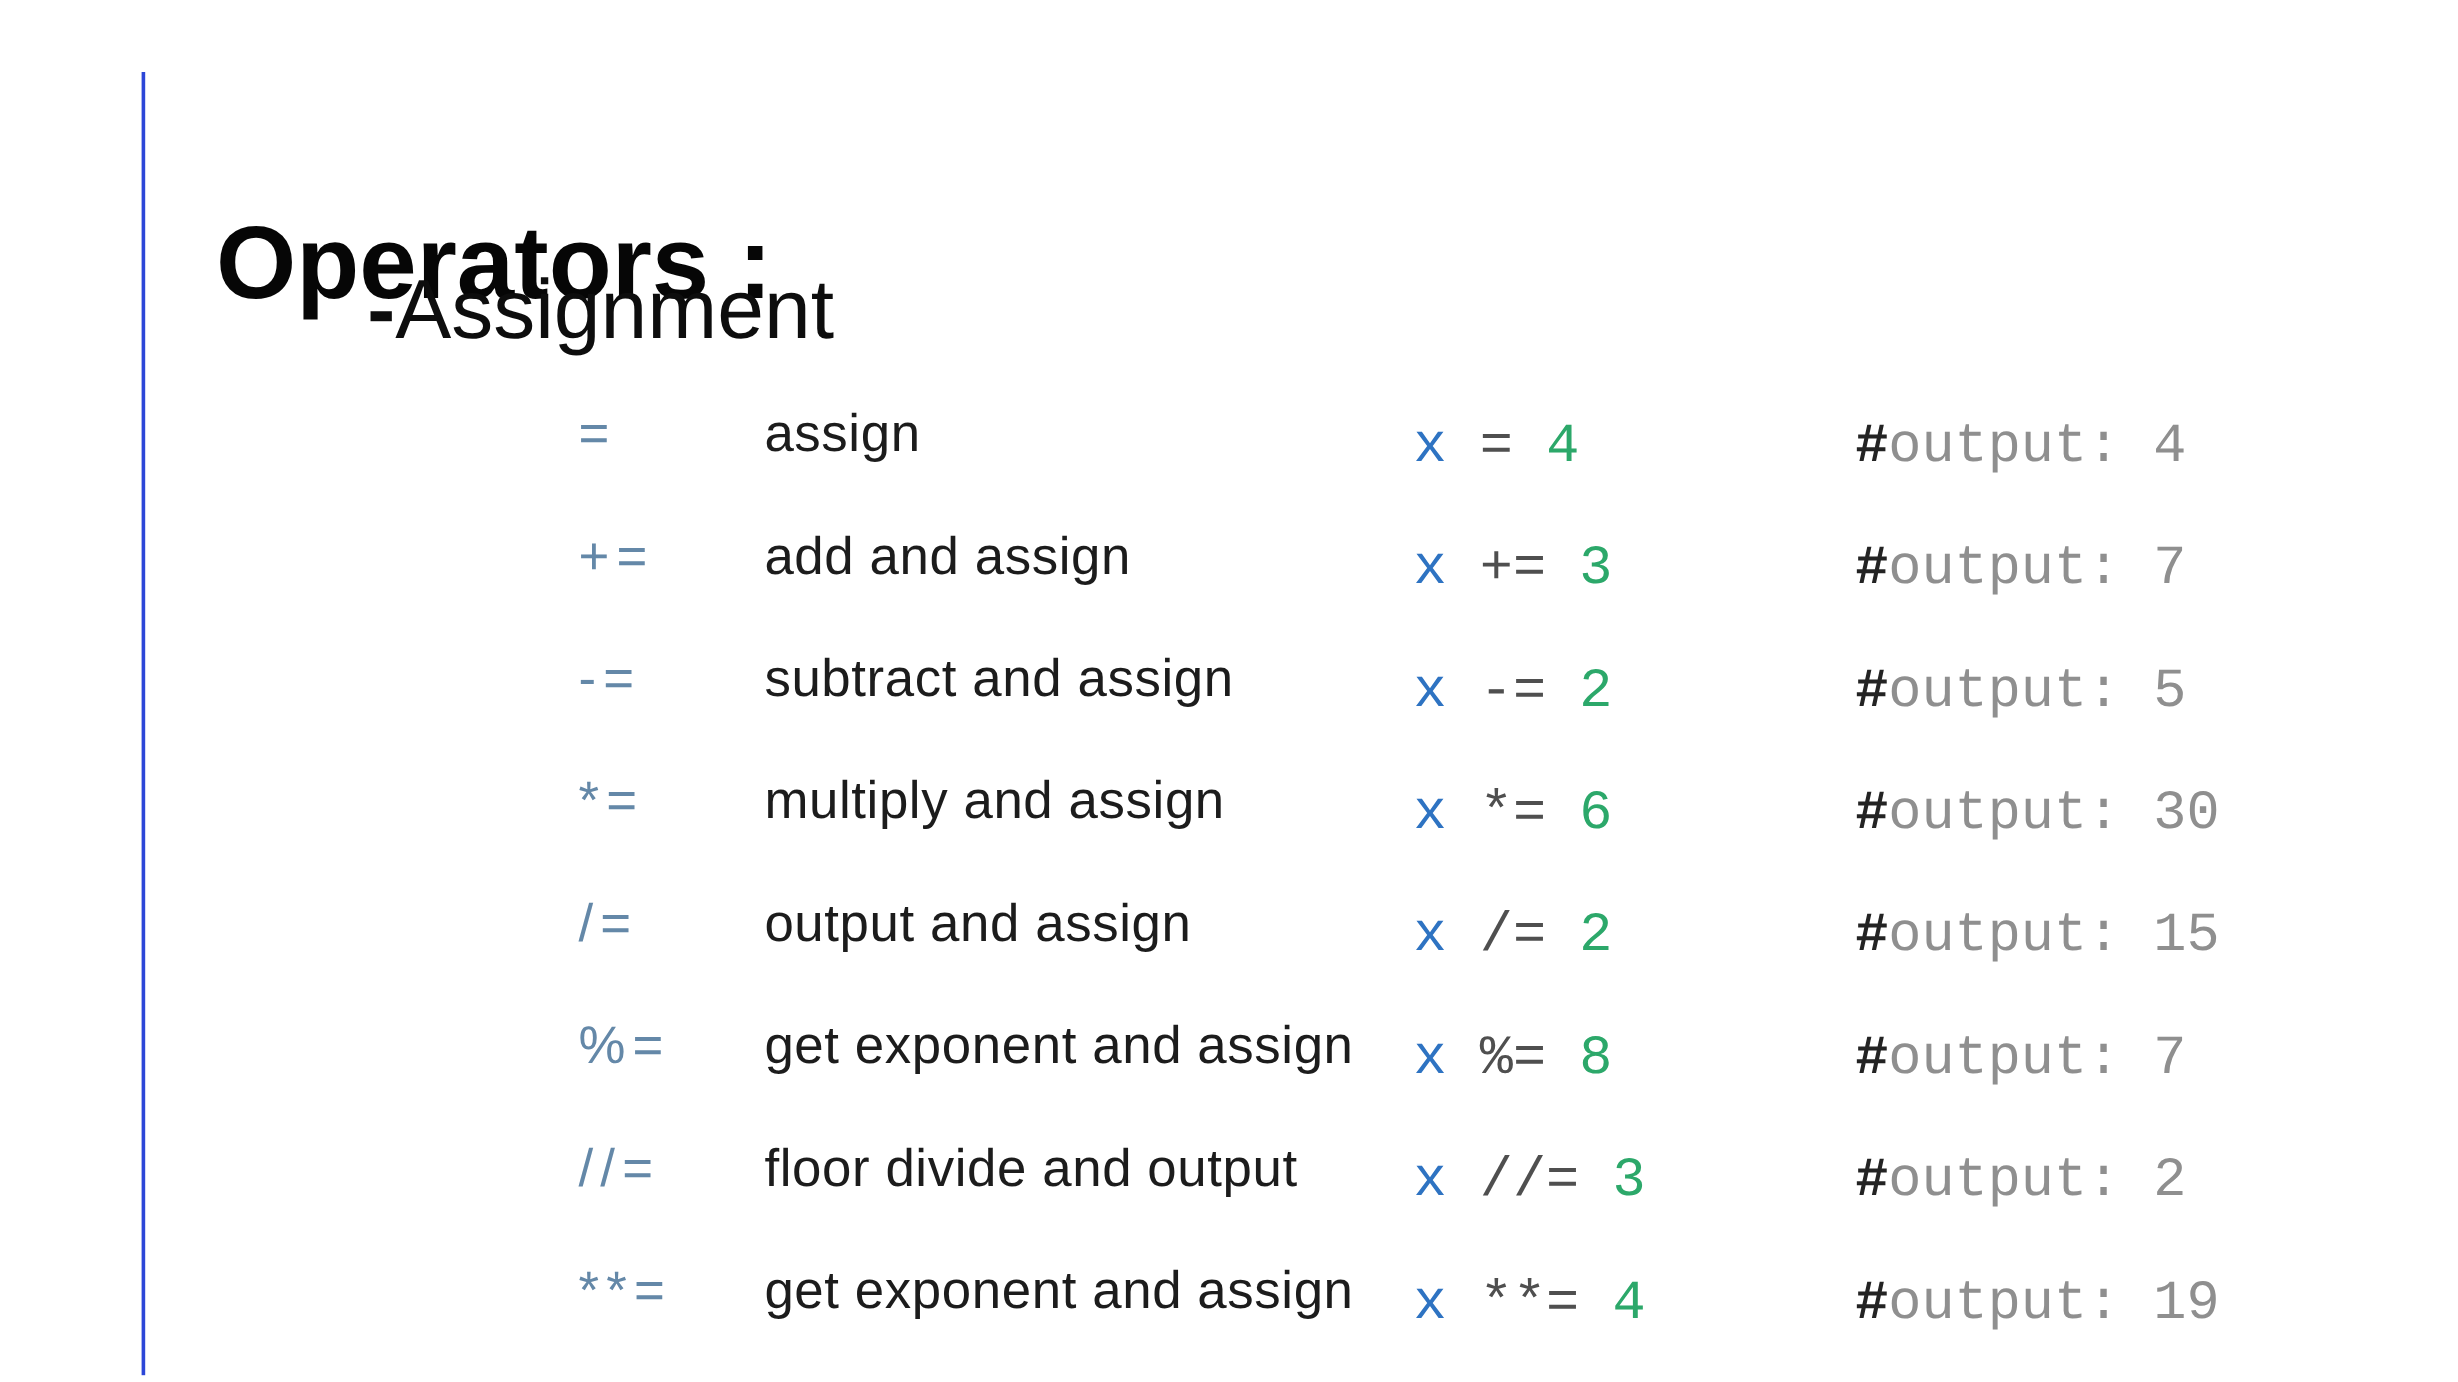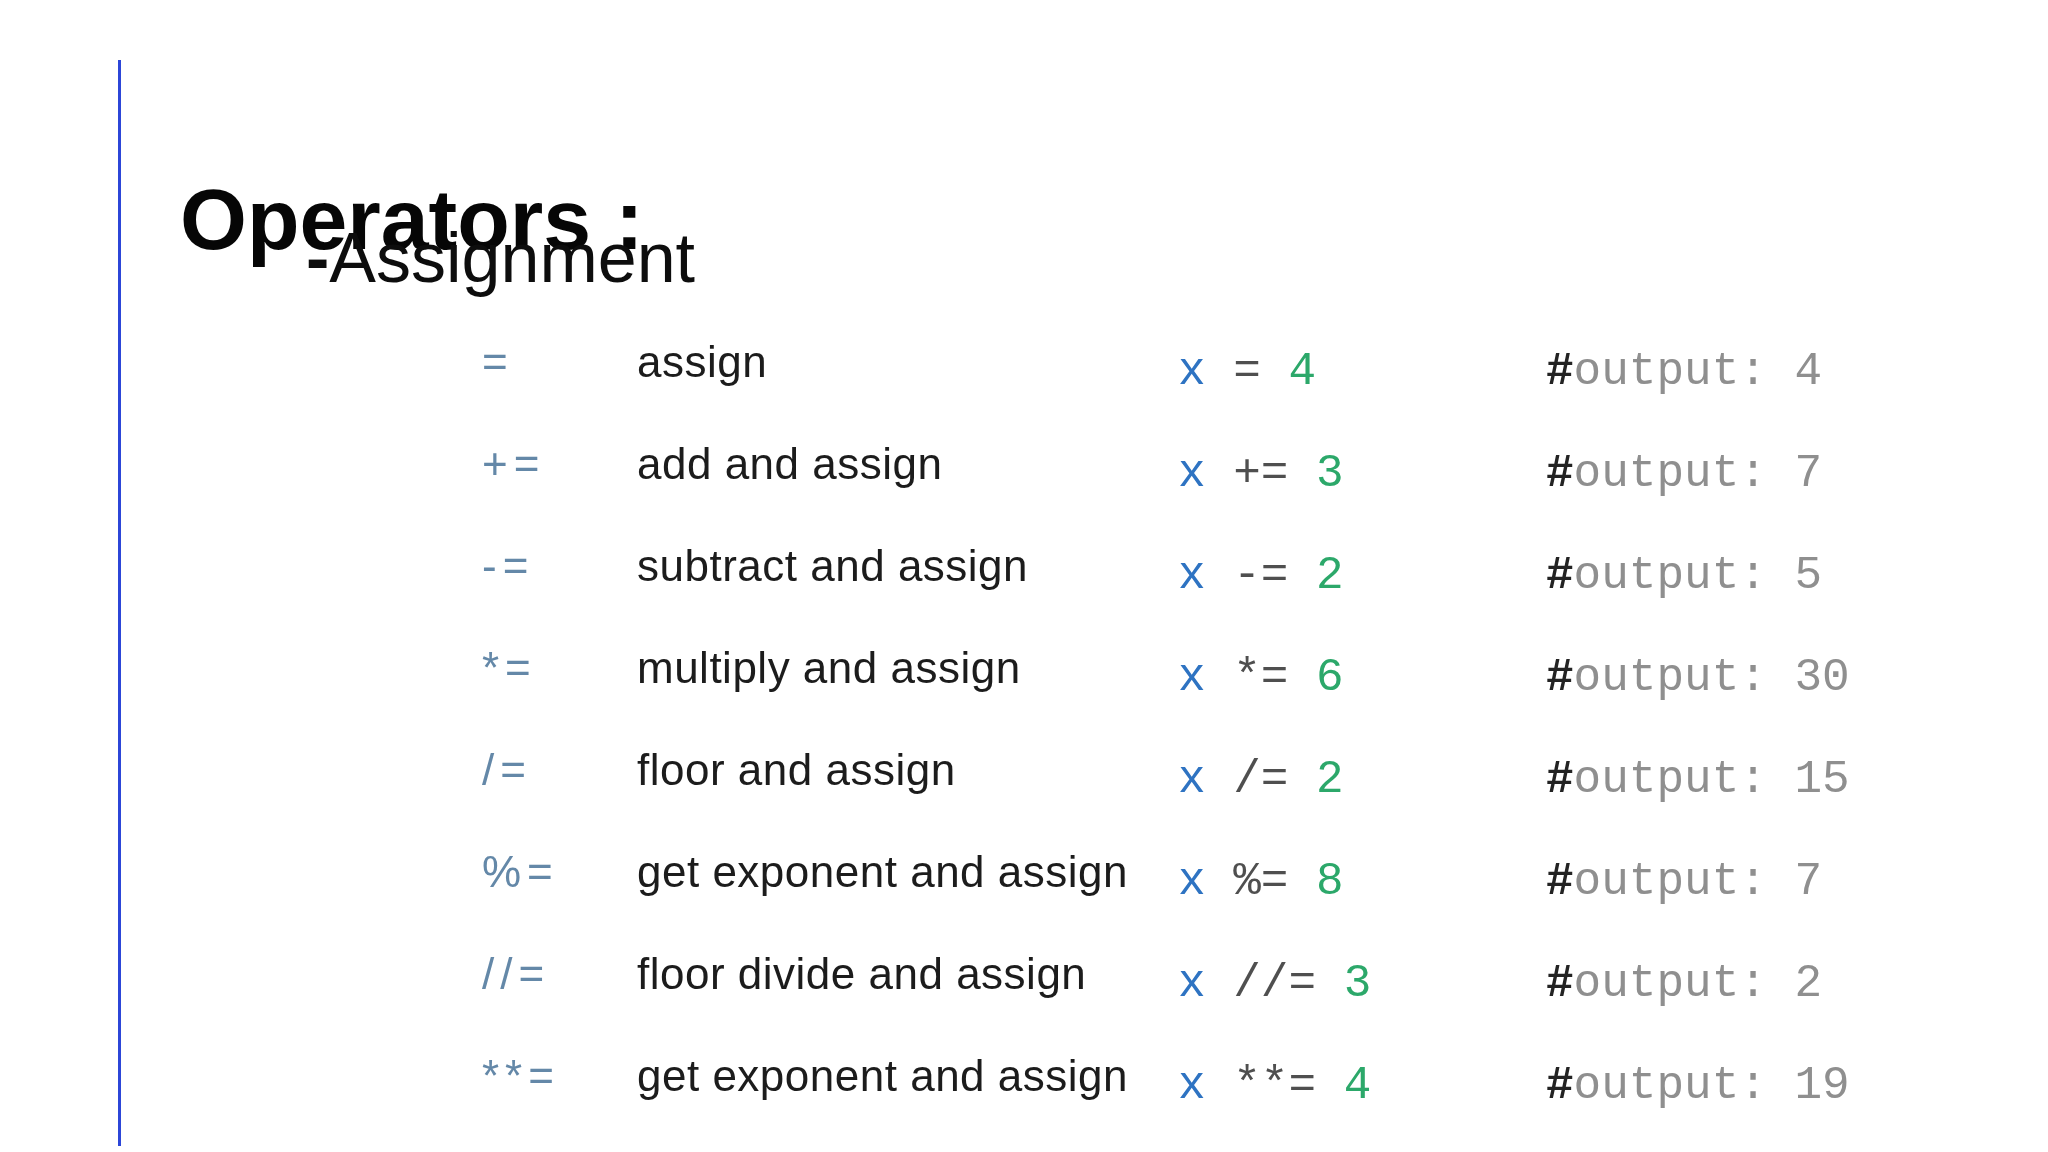--- a/index.html
+++ b/index.html
@@ -77,35 +77,35 @@
 
   <div class="op-row" style="top: 617px;">
     <span class="cell op-symbol">*=</span>
     <span class="cell op-desc">multiply and assign</span>
     <span class="cell op-code"><span class="code-var">x</span><span> </span><span class="code-op">*=</span><span> </span><span class="code-val">6</span></span>
     <span class="cell op-out"><span class="out-hash">#</span><span class="out-label">output:</span><span> </span><span class="out-val">30</span></span>
   </div>
 
   <div class="op-row" style="top: 719px;">
     <span class="cell op-symbol">/=</span>
-    <span class="cell op-desc">floor and assign</span>
+    <span class="cell op-desc">output and assign</span>
     <span class="cell op-code"><span class="code-var">x</span><span> </span><span class="code-op">/=</span><span> </span><span class="code-val">2</span></span>
     <span class="cell op-out"><span class="out-hash">#</span><span class="out-label">output:</span><span> </span><span class="out-val">15</span></span>
   </div>
 
   <div class="op-row" style="top: 821px;">
     <span class="cell op-symbol">%=</span>
     <span class="cell op-desc">get exponent and assign</span>
     <span class="cell op-code"><span class="code-var">x</span><span> </span><span class="code-op">%=</span><span> </span><span class="code-val">8</span></span>
     <span class="cell op-out"><span class="out-hash">#</span><span class="out-label">output:</span><span> </span><span class="out-val">7</span></span>
   </div>
 
   <div class="op-row" style="top: 923px;">
     <span class="cell op-symbol">//=</span>
-    <span class="cell op-desc">floor divide and assign</span>
+    <span class="cell op-desc">floor divide and output</span>
     <span class="cell op-code"><span class="code-var">x</span><span> </span><span class="code-op">//=</span><span> </span><span class="code-val">3</span></span>
     <span class="cell op-out"><span class="out-hash">#</span><span class="out-label">output:</span><span> </span><span class="out-val">2</span></span>
   </div>
 
   <div class="op-row" style="top: 1025px;">
     <span class="cell op-symbol">**=</span>
     <span class="cell op-desc">get exponent and assign</span>
     <span class="cell op-code"><span class="code-var">x</span><span> </span><span class="code-op">**=</span><span> </span><span class="code-val">4</span></span>
     <span class="cell op-out"><span class="out-hash">#</span><span class="out-label">output:</span><span> </span><span class="out-val">19</span></span>
   </div>

